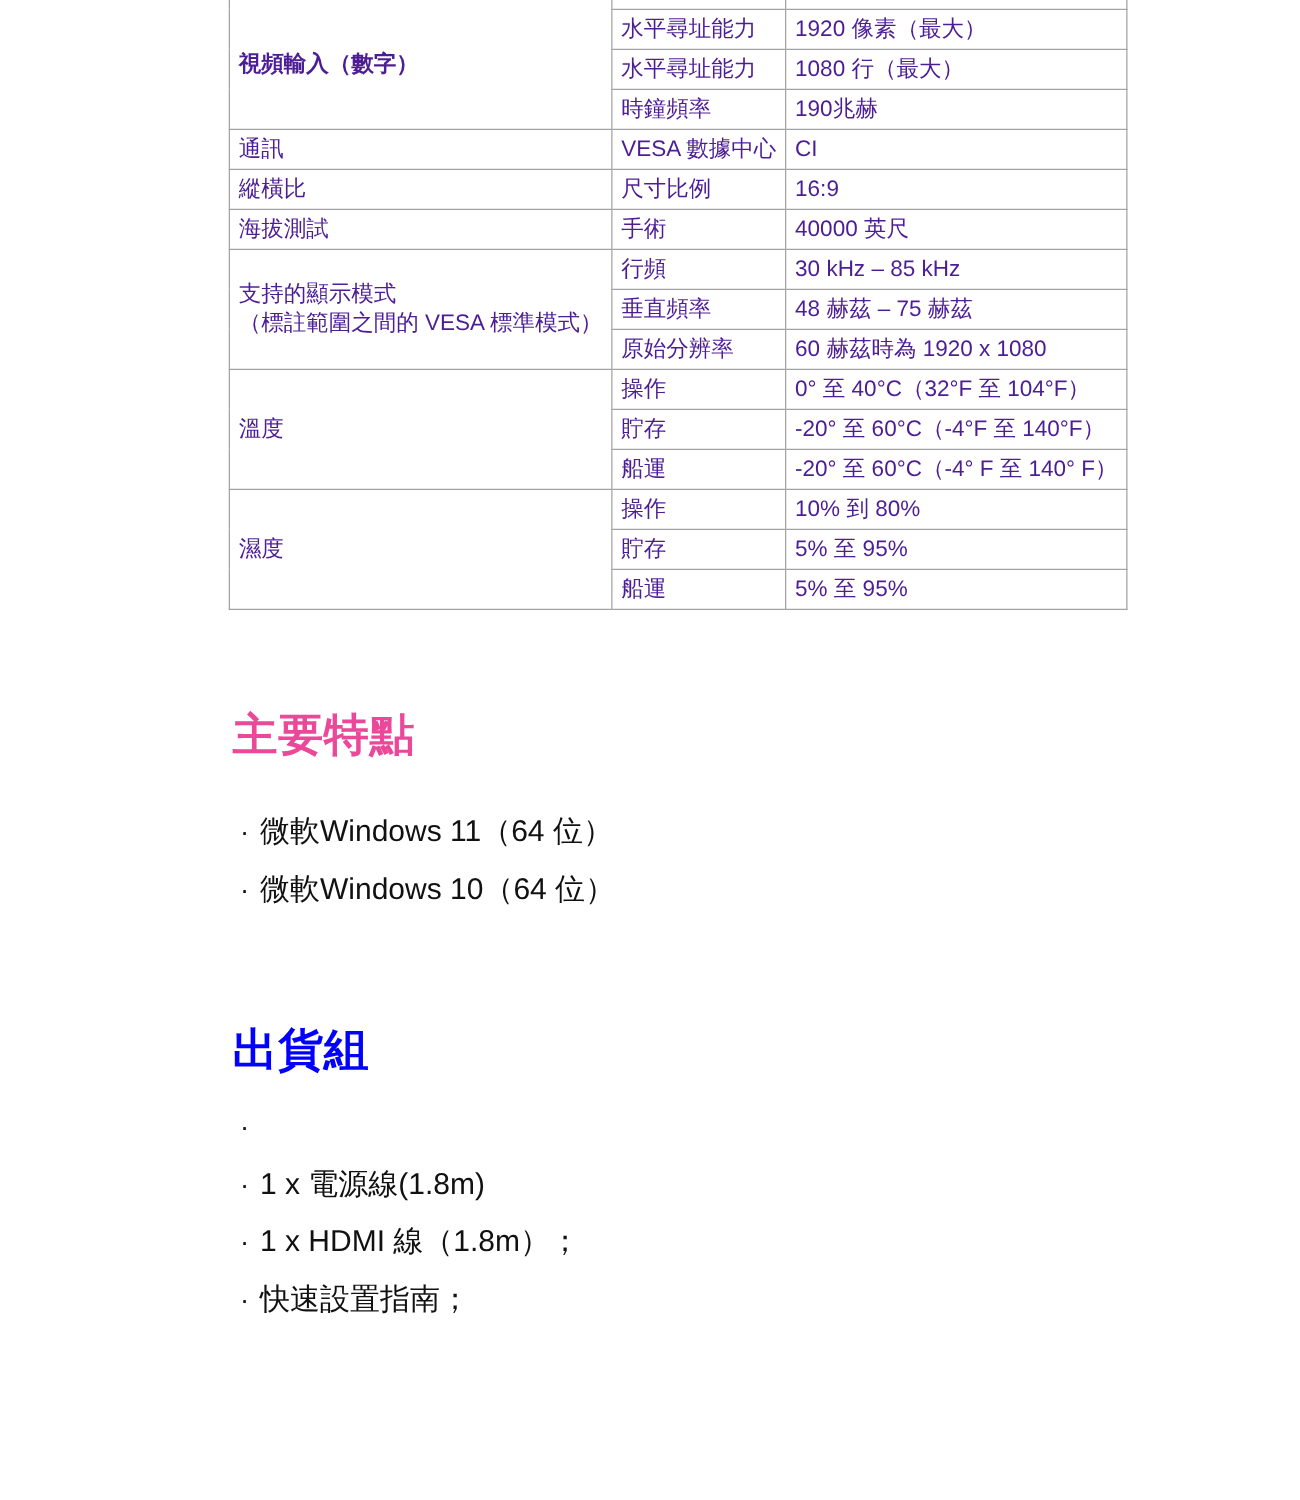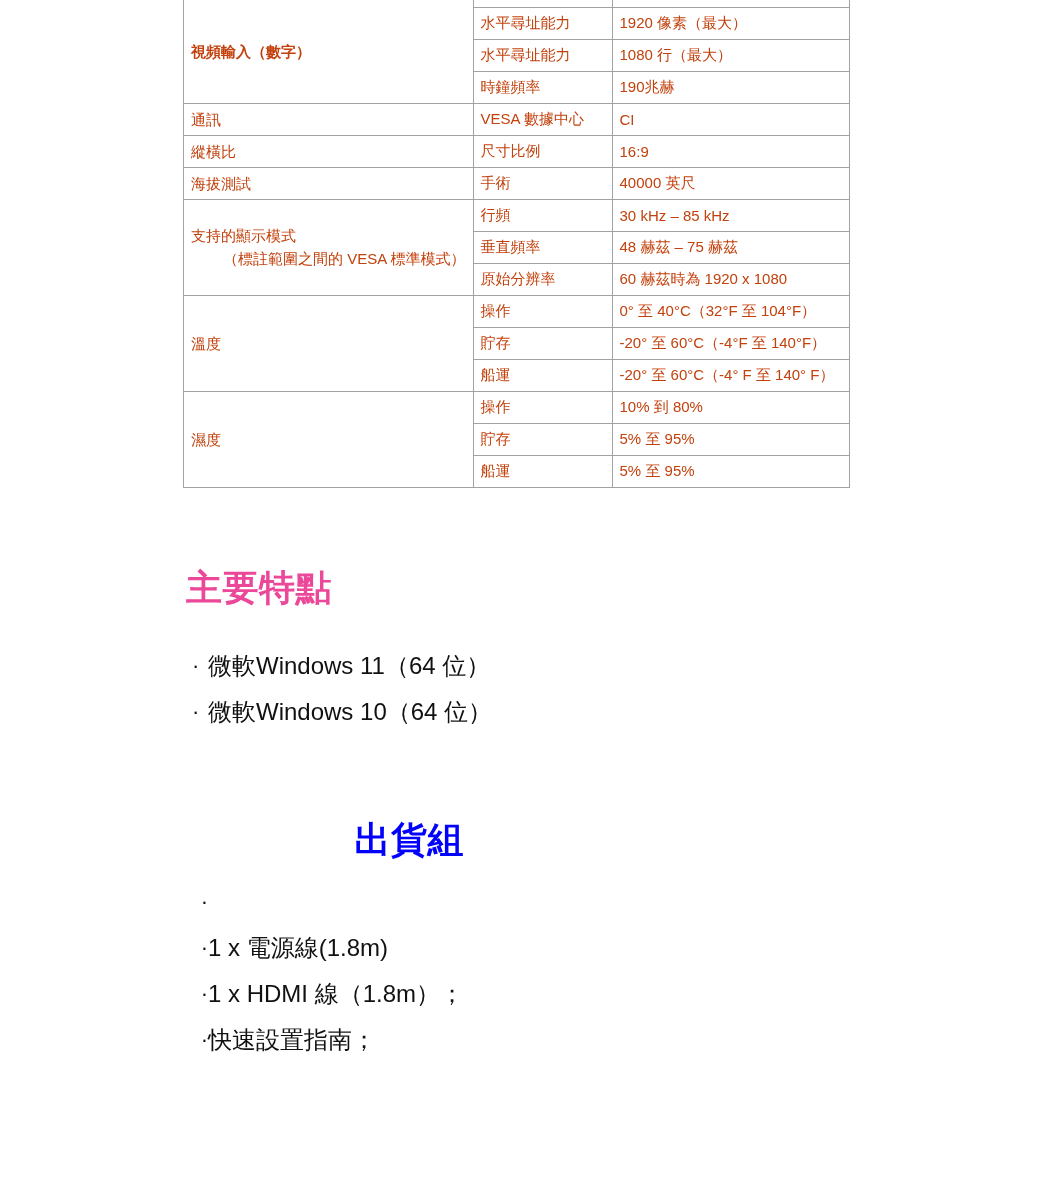--- a/index.html
+++ b/index.html
@@ -10,40 +10,40 @@
     color:#1f1f1f;
     position:relative;
     overflow:hidden;
   }
 
   
   .spec-table-wrap { position:absolute; left:183px; top:0; }
   table.spec-table { border-collapse:collapse; table-layout:fixed; }
   table.spec-table td {
     border:1px solid #a3a3a3;
-    font-size:15px;
-    color:#c2410c;
+    font-size:18px;
+    color:#4c1d95;
     padding:0 7px;
     vertical-align:middle;
     height:32px;
     box-sizing:border-box;
     overflow:hidden;
     white-space:nowrap;
   }
   table.spec-table tr.partial td { height:7px; border-top:none;font-weight:bold; }
   td.label-cell { line-height:23px; }
-  td.label-cell .lbl2 { white-space:nowrap;margin-left:32px; }
+  td.label-cell .lbl2 { white-space:nowrap; }
   col.c1 { width:264px; }
   col.c2 { width:139px; }
   col.c3 { width:237px; }
 
   
   section.text-section { position:absolute; left:186px; }
   #section-0 { top:566px; }
-  #section-1 { top:818px;text-align:right; }
+  #section-1 { top:818px; }
   h2.section-heading {
     margin:0; padding:0;
     font-size:36px; line-height:44px;
     font-weight:bold;
     letter-spacing:0.5px;
   }
   ul.bullet-list { list-style:none; margin:0; padding:0 0 0 6px; }
   #section-0 ul.bullet-list { margin-top:42px; }
   #section-1 ul.bullet-list { margin-top:26px; }
   ul.bullet-list li {

